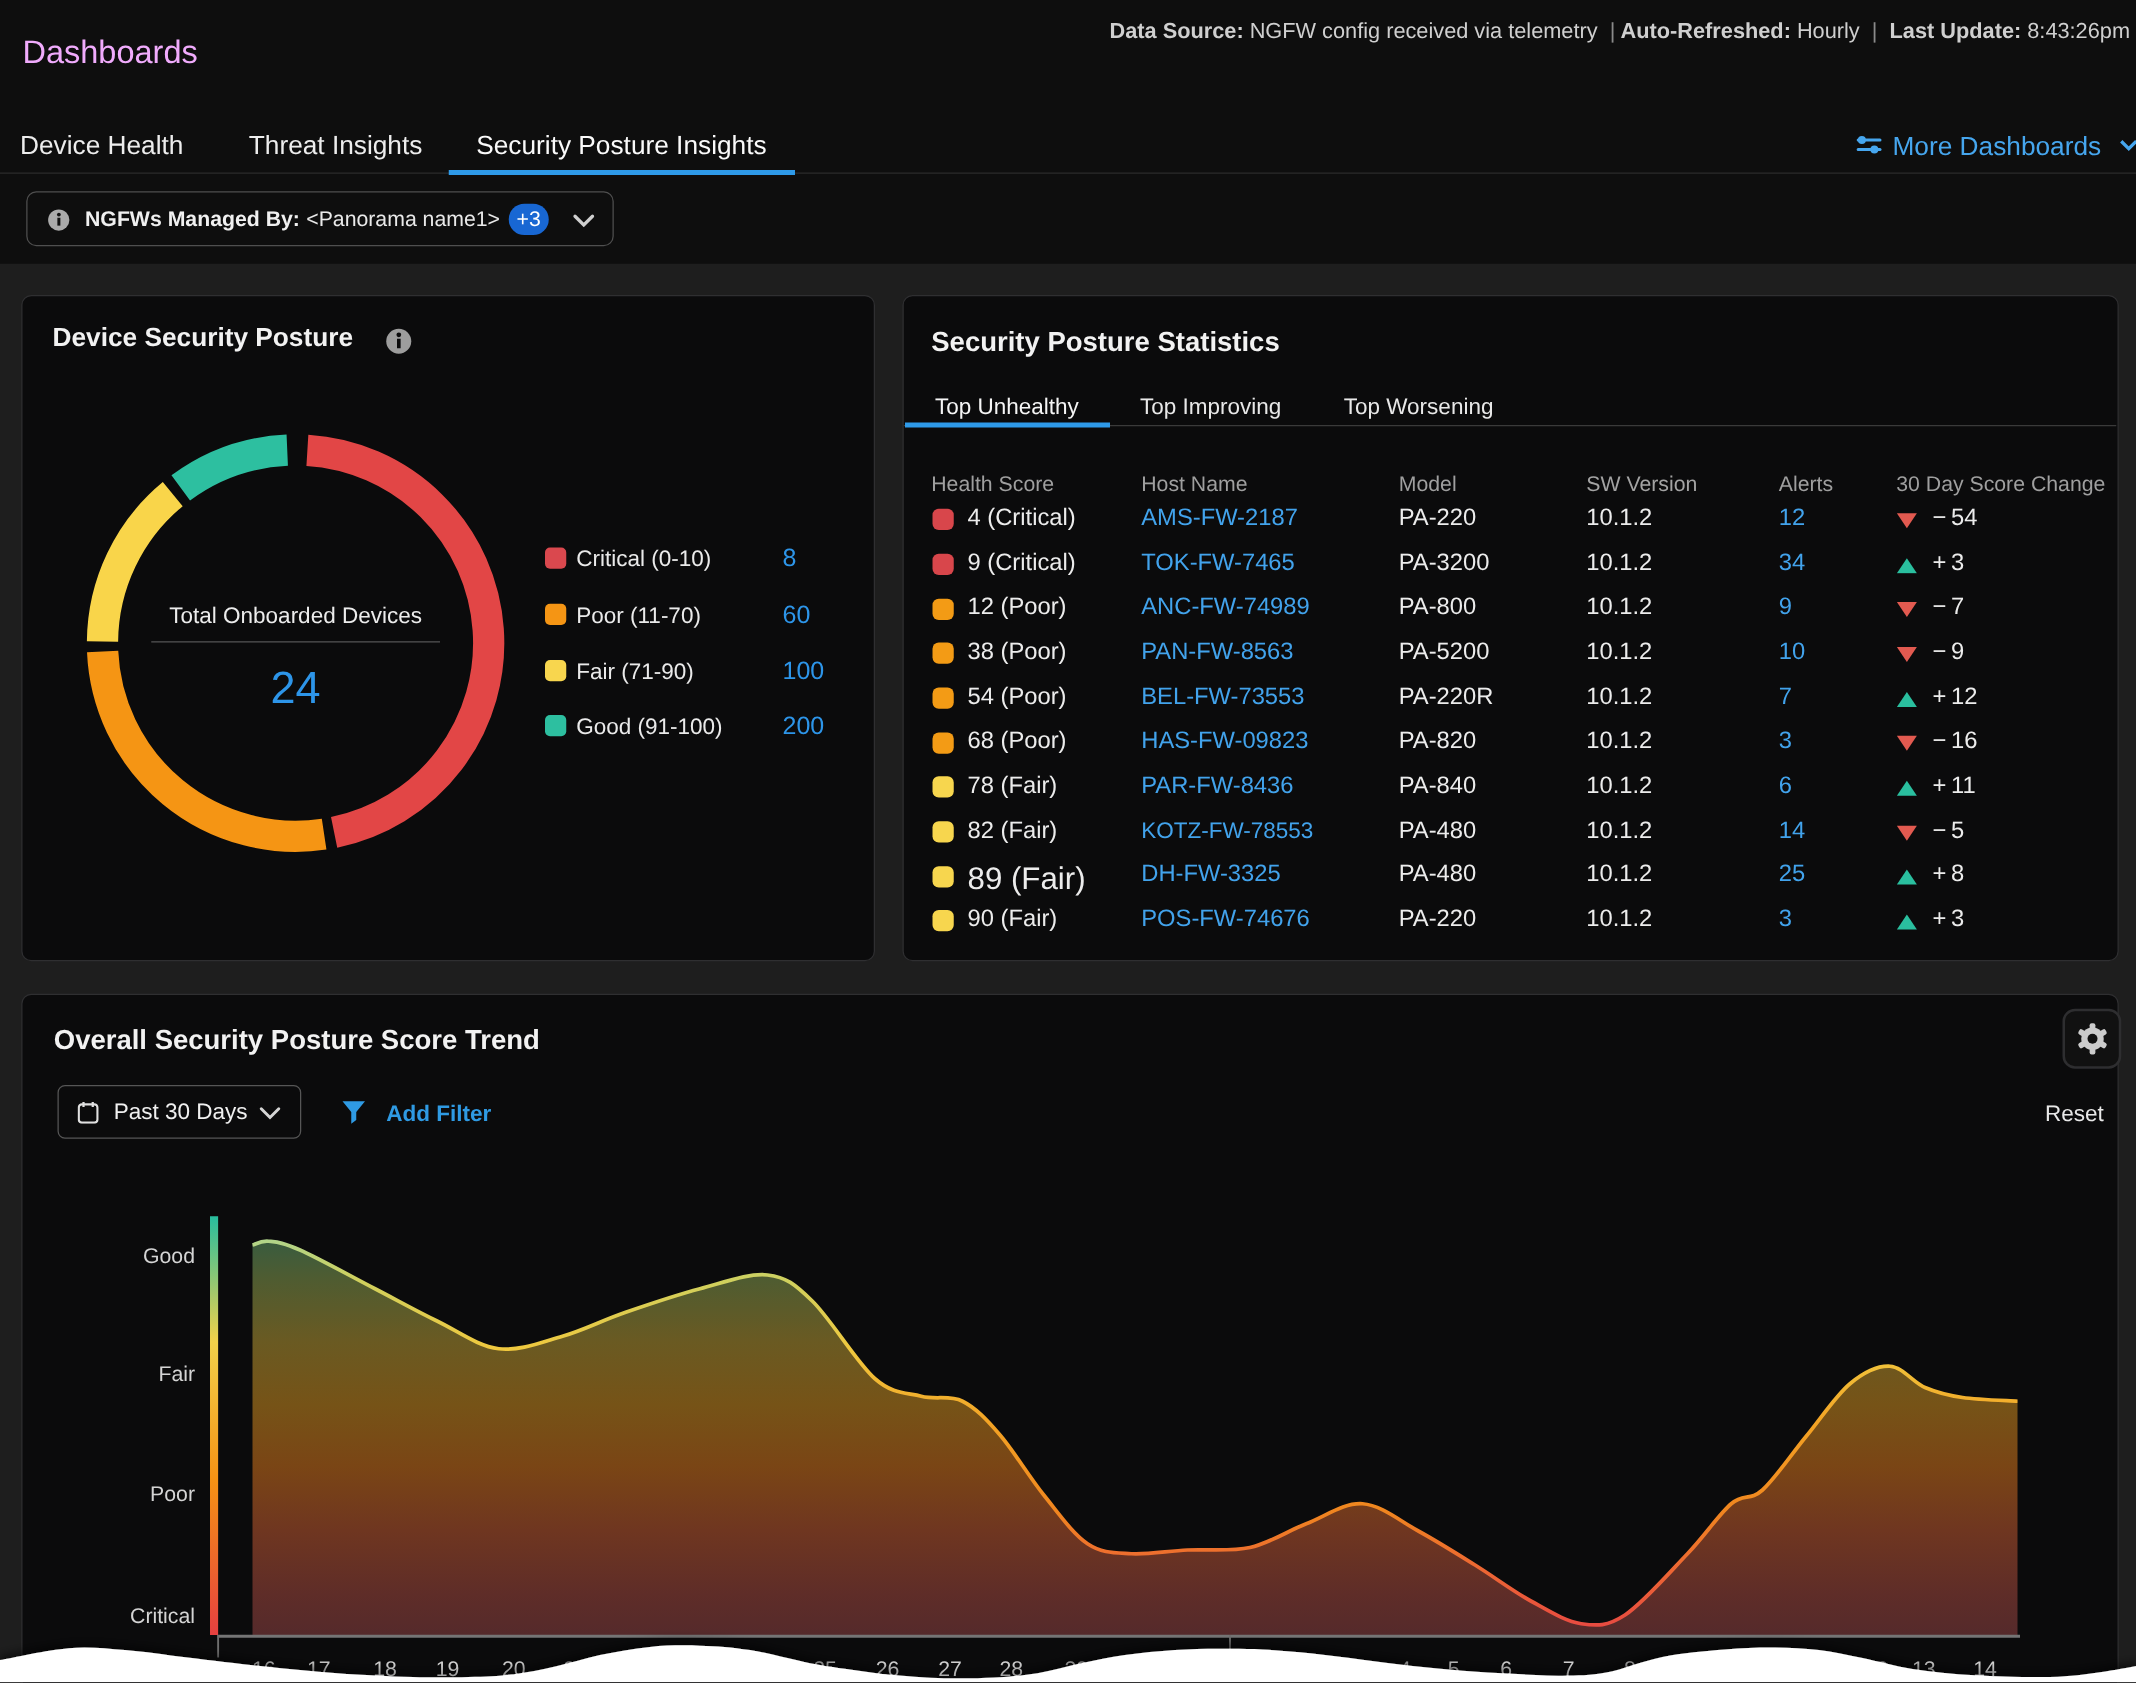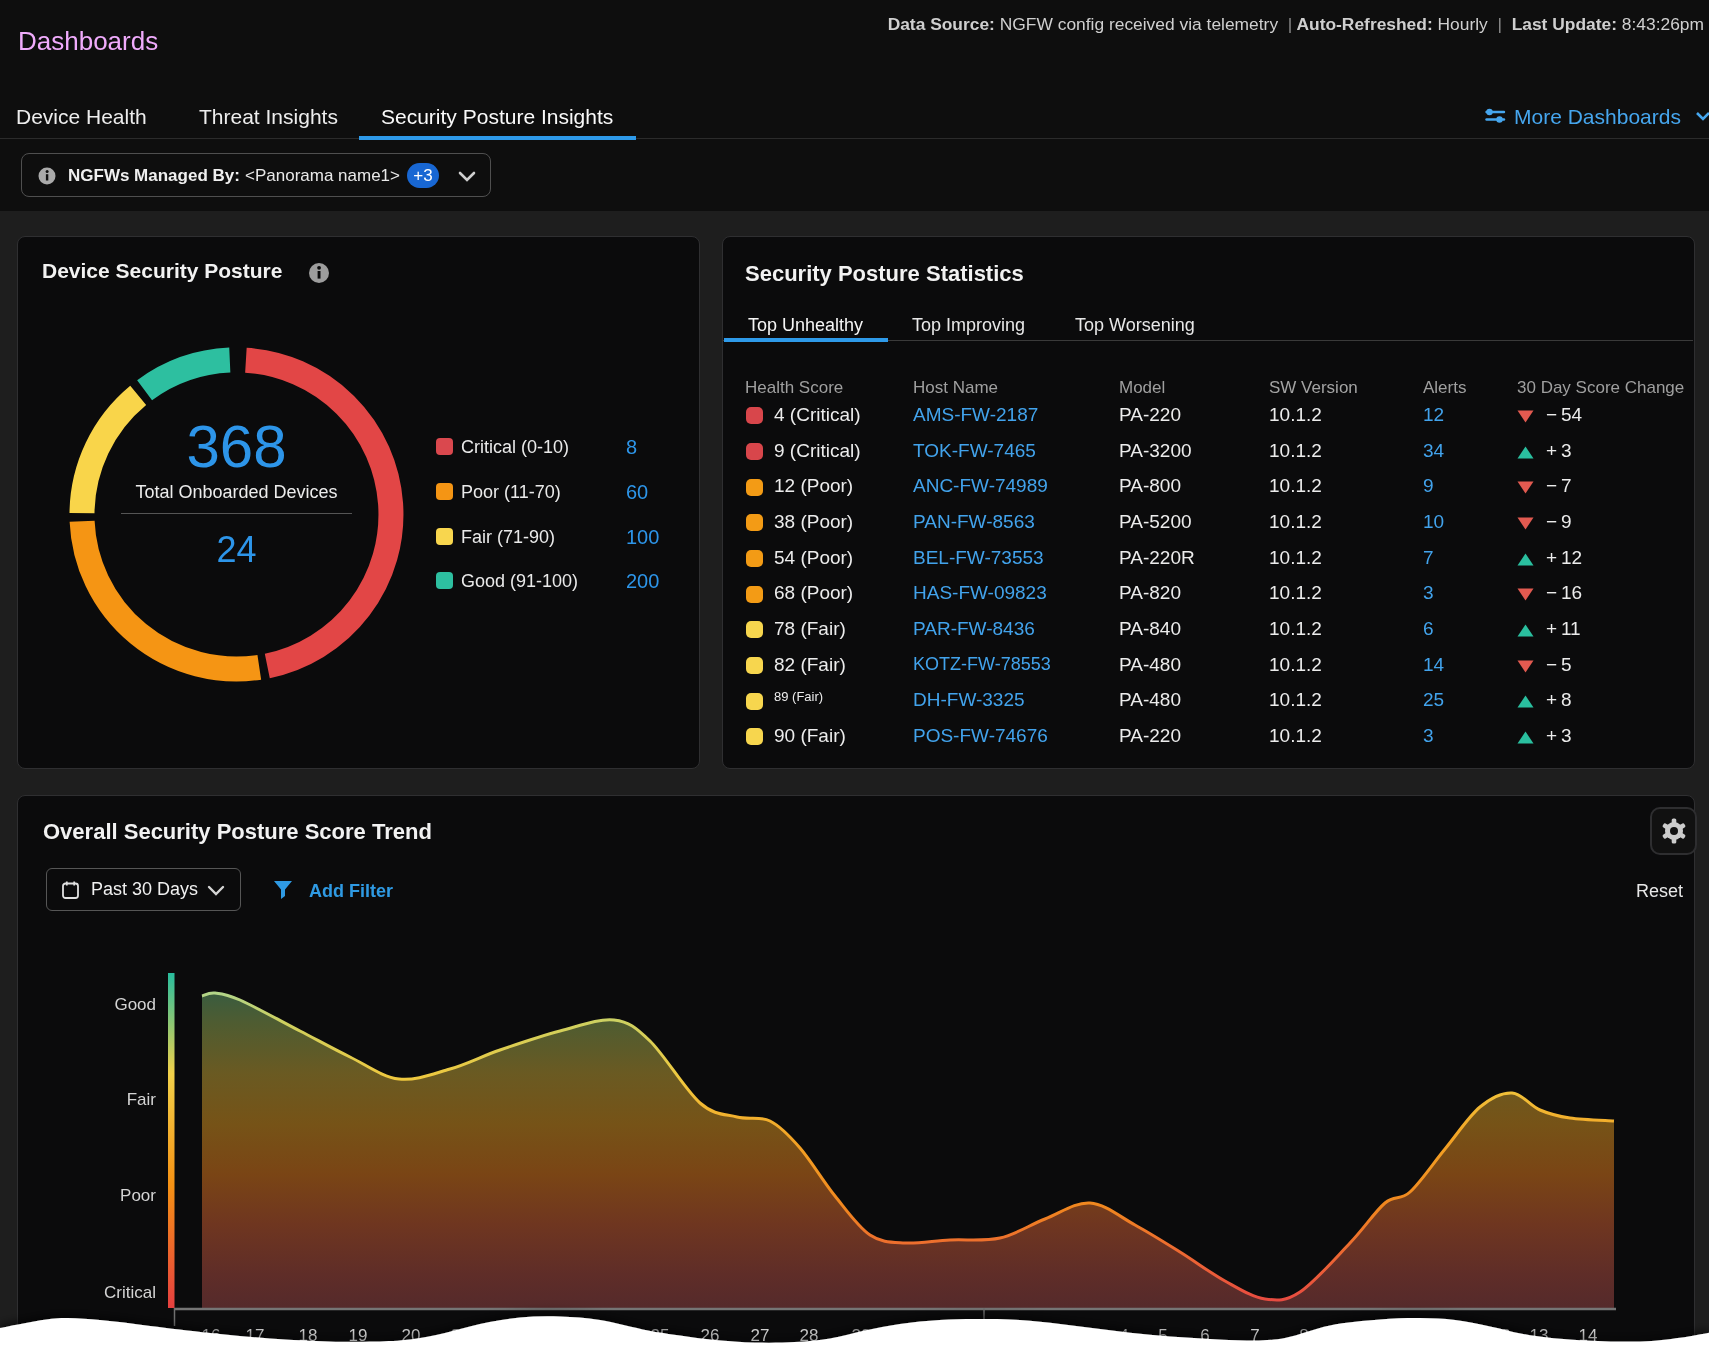--- a/index.html
+++ b/index.html
@@ -58,21 +58,20 @@
       <circle cx="11.05" cy="5.8" r="1.9" fill="#0b0b0c"></circle>
     </svg>
     <svg class="abs" style="left:0; top:0;" width="683" height="533" viewBox="17 236 683 533" fill="none">
       <g stroke-width="25" stroke-linecap="butt">
         <path stroke="#e24646" d="M 244.9,359.3 A 154.5,154.5 0 0 1 266.3,664.9"></path>
         <path stroke="#f59514" d="M 258.3,666.3 A 154.5,154.5 0 0 1 81.1,520.2"></path>
         <path stroke="#f9d54a" d="M 81.0,512.2 A 154.5,154.5 0 0 1 137.2,394.3"></path>
         <path stroke="#2dbfa0" d="M 143.6,389.3 A 154.5,154.5 0 0 1 228.8,359.1"></path>
       </g>
     </svg>
-    <div class="abs" style="left:0px; top:175px; width:437px; text-align:center; font-size:60px; color:#2d95e9;">368</div>
     <div class="abs" style="left:0px; top:245px; width:437px; text-align:center; font-size:18px; color:#ececec;">Total Onboarded Devices</div>
     <div class="abs" style="left:103px; top:276px; width:231px; height:1px; background:#555;"></div>
     <div class="abs" style="left:0px; top:292px; width:437px; text-align:center; font-size:36px; color:#2d95e9;">24</div>
 
     <div class="abs" style="left:418px; top:201px; width:17px; height:17px; border-radius:4px; background:#da484e;"></div>
     <div class="abs" style="left:443px; top:200px; font-size:18px; color:#eaeaea;">Critical (0-10)</div>
     <div class="abs" style="left:608px; top:199px; font-size:20px; color:#2d95e9;">8</div>
     <div class="abs" style="left:418px; top:246px; width:17px; height:17px; border-radius:4px; background:#f59514;"></div>
     <div class="abs" style="left:443px; top:245px; font-size:18px; color:#eaeaea;">Poor (11-70)</div>
     <div class="abs" style="left:608px; top:244px; font-size:20px; color:#2d95e9;">60</div>
@@ -171,21 +170,21 @@
     <div class="abs" style="left:51px; top:417px; font-size:19px; color:#ececec;">82 (Fair)</div>
     <div class="abs" style="left:190px; top:417px; font-size:18px; color:#42a3ec;">KOTZ-FW-78553</div>
     <div class="abs" style="left:396px; top:417px; font-size:19px; color:#ececec;">PA-480</div>
     <div class="abs" style="left:546px; top:417px; font-size:19px; color:#ececec;">10.1.2</div>
     <div class="abs" style="left:700px; top:417px; font-size:19px; color:#42a3ec;">14</div>
     <svg class="abs" style="left:794px; top:423px;" width="17" height="13" viewBox="0 0 17 13">
         <path d="M 0.5,0.5 L 16.5,0.5 L 8.5,12.5 Z" fill="#e25a50"></path>
       </svg>
     <div class="abs" style="left:823px; top:417px; font-size:19px; color:#ececec;">− 5</div>
     <div class="abs" style="left:23px; top:456px; width:17px; height:17px; border-radius:5px; background:#f7d64e;"></div>
-    <div class="abs" style="left:51px; top:452px; font-size:13px; color:#ececec;">89 (Fair)</div>
+    <div class="abs" style="left:51px; top:452px; font-size:25px; color:#ececec;">89 (Fair)</div>
     <div class="abs" style="left:190px; top:452px; font-size:19px; color:#42a3ec;">DH-FW-3325</div>
     <div class="abs" style="left:396px; top:452px; font-size:19px; color:#ececec;">PA-480</div>
     <div class="abs" style="left:546px; top:452px; font-size:19px; color:#ececec;">10.1.2</div>
     <div class="abs" style="left:700px; top:452px; font-size:19px; color:#42a3ec;">25</div>
     <svg class="abs" style="left:794px; top:458px;" width="17" height="13" viewBox="0 0 17 13">
         <path d="M 0.5,12.5 L 16.5,12.5 L 8.5,0.5 Z" fill="#2abf9f"></path>
       </svg>
     <div class="abs" style="left:823px; top:452px; font-size:19px; color:#ececec;">+ 8</div>
     <div class="abs" style="left:23px; top:491px; width:17px; height:17px; border-radius:5px; background:#f7d64e;"></div>
     <div class="abs" style="left:51px; top:488px; font-size:19px; color:#ececec;">90 (Fair)</div>

